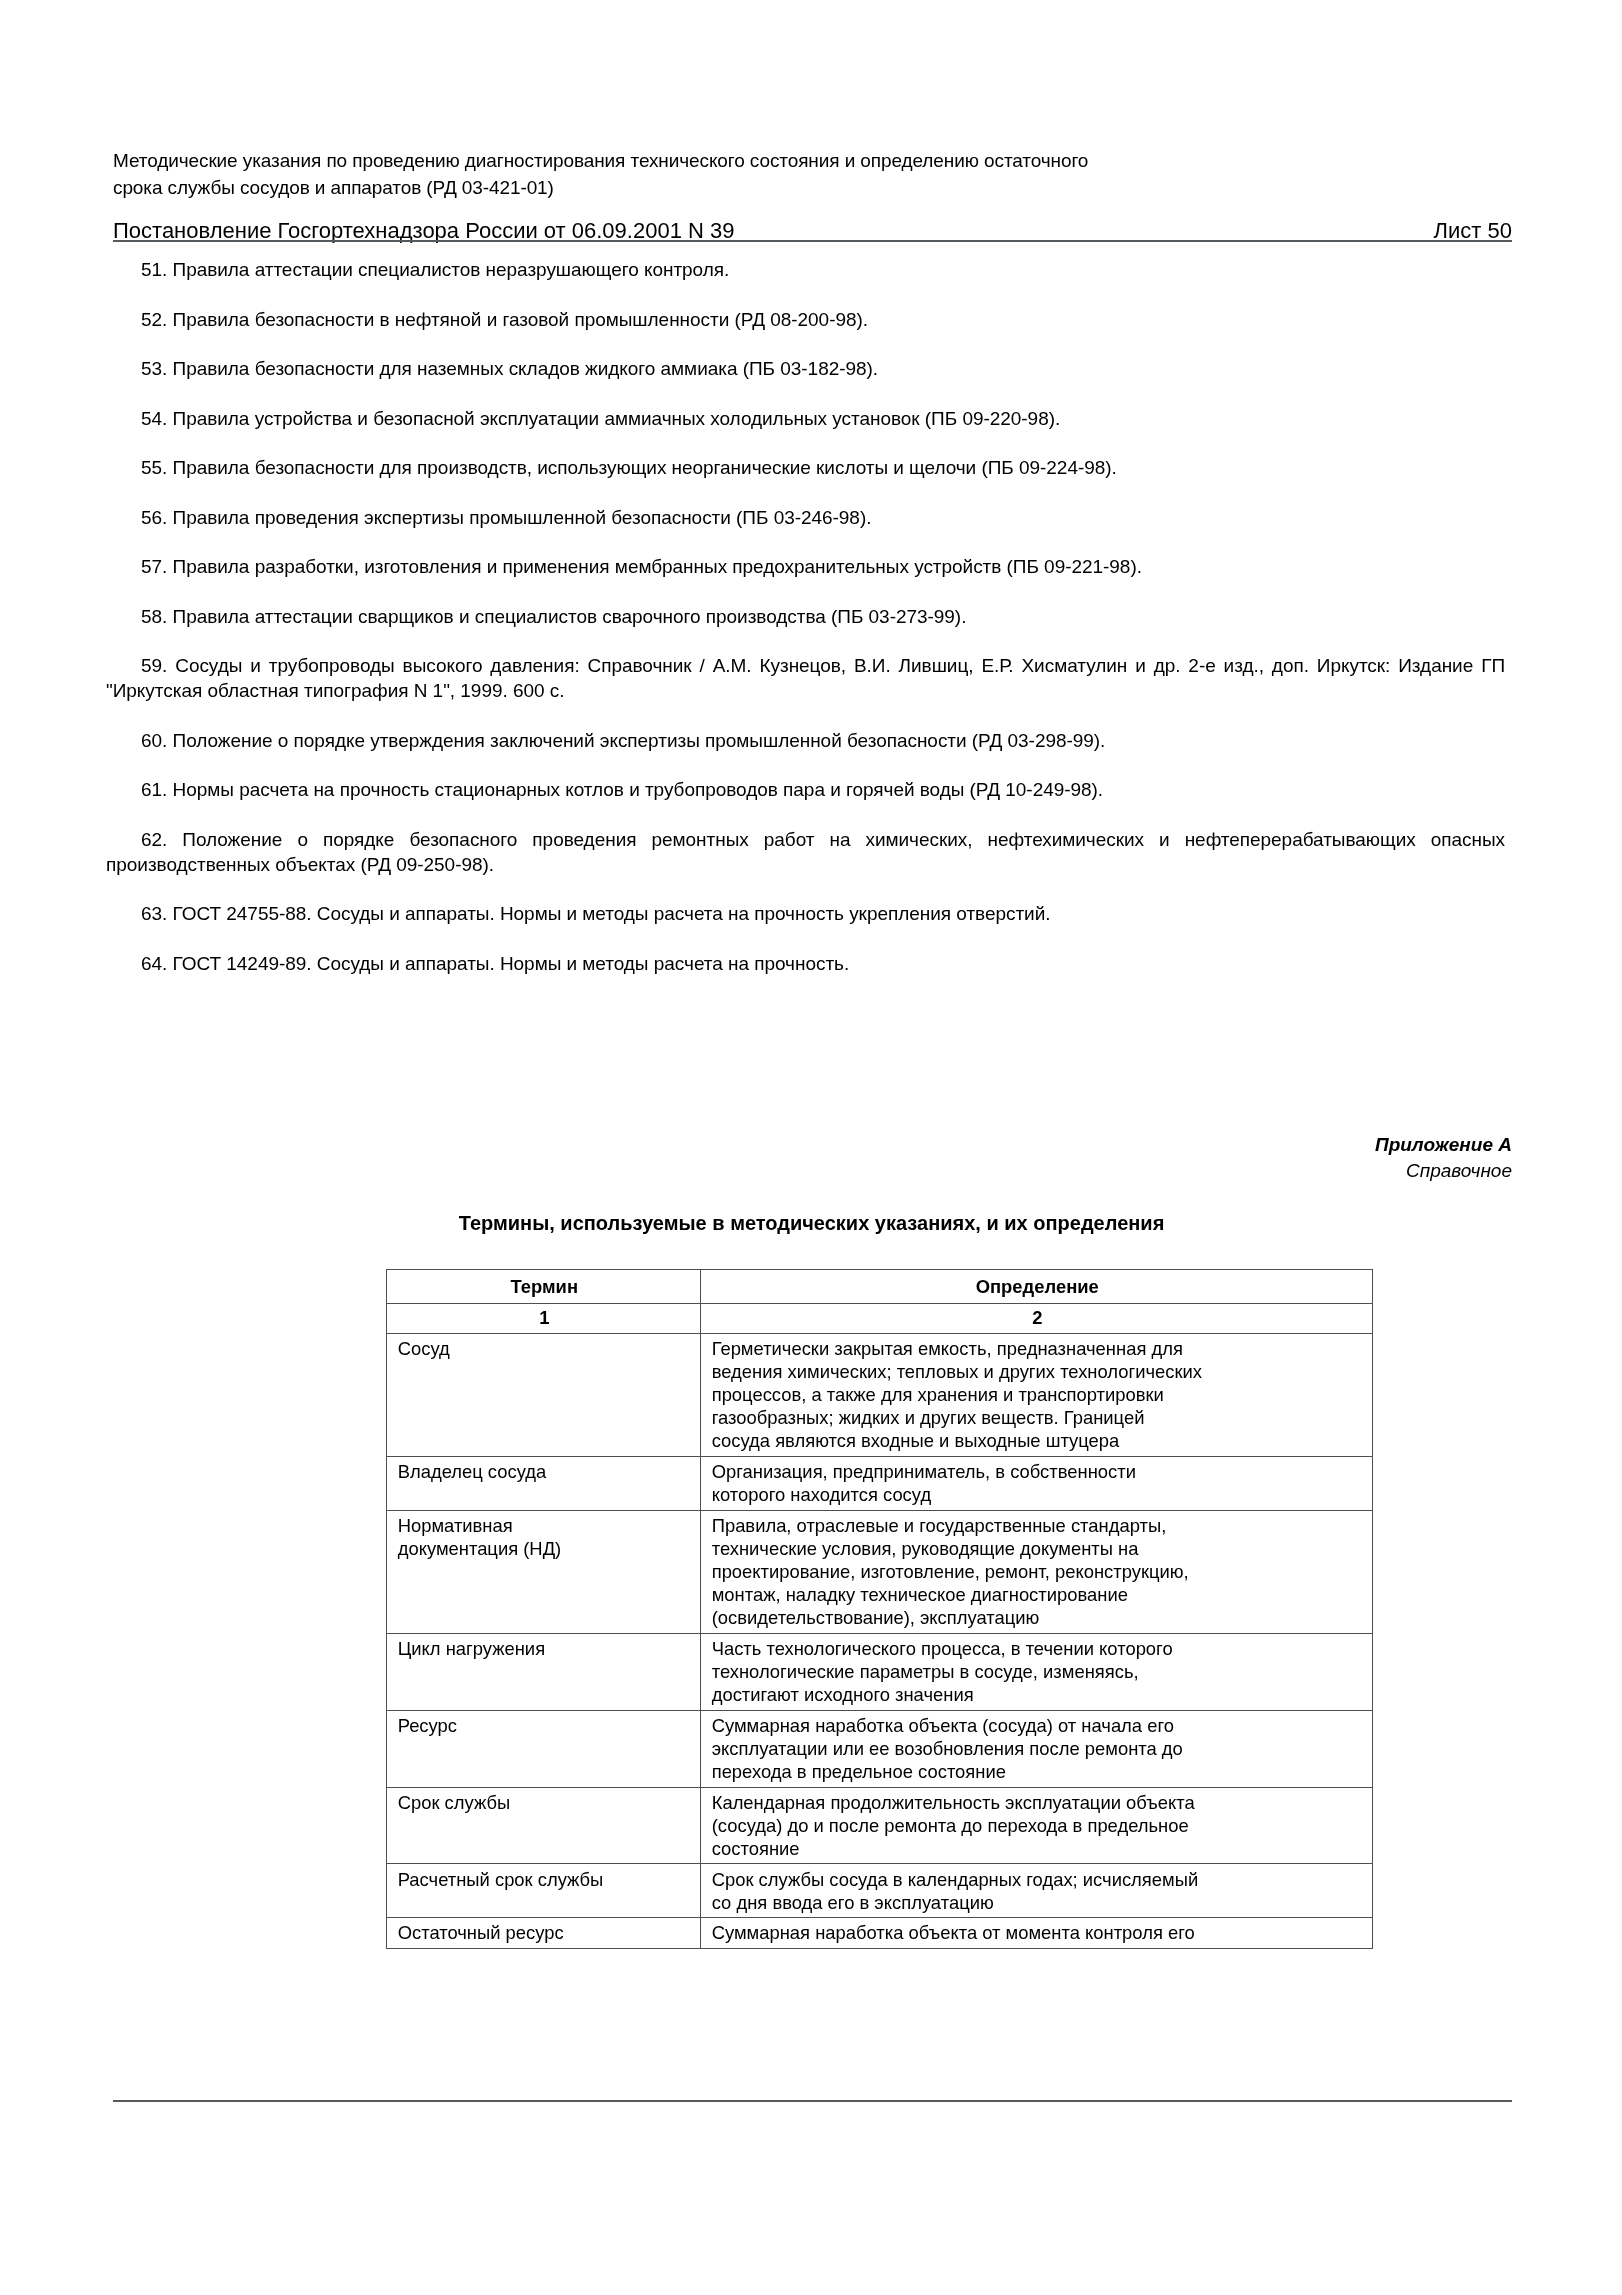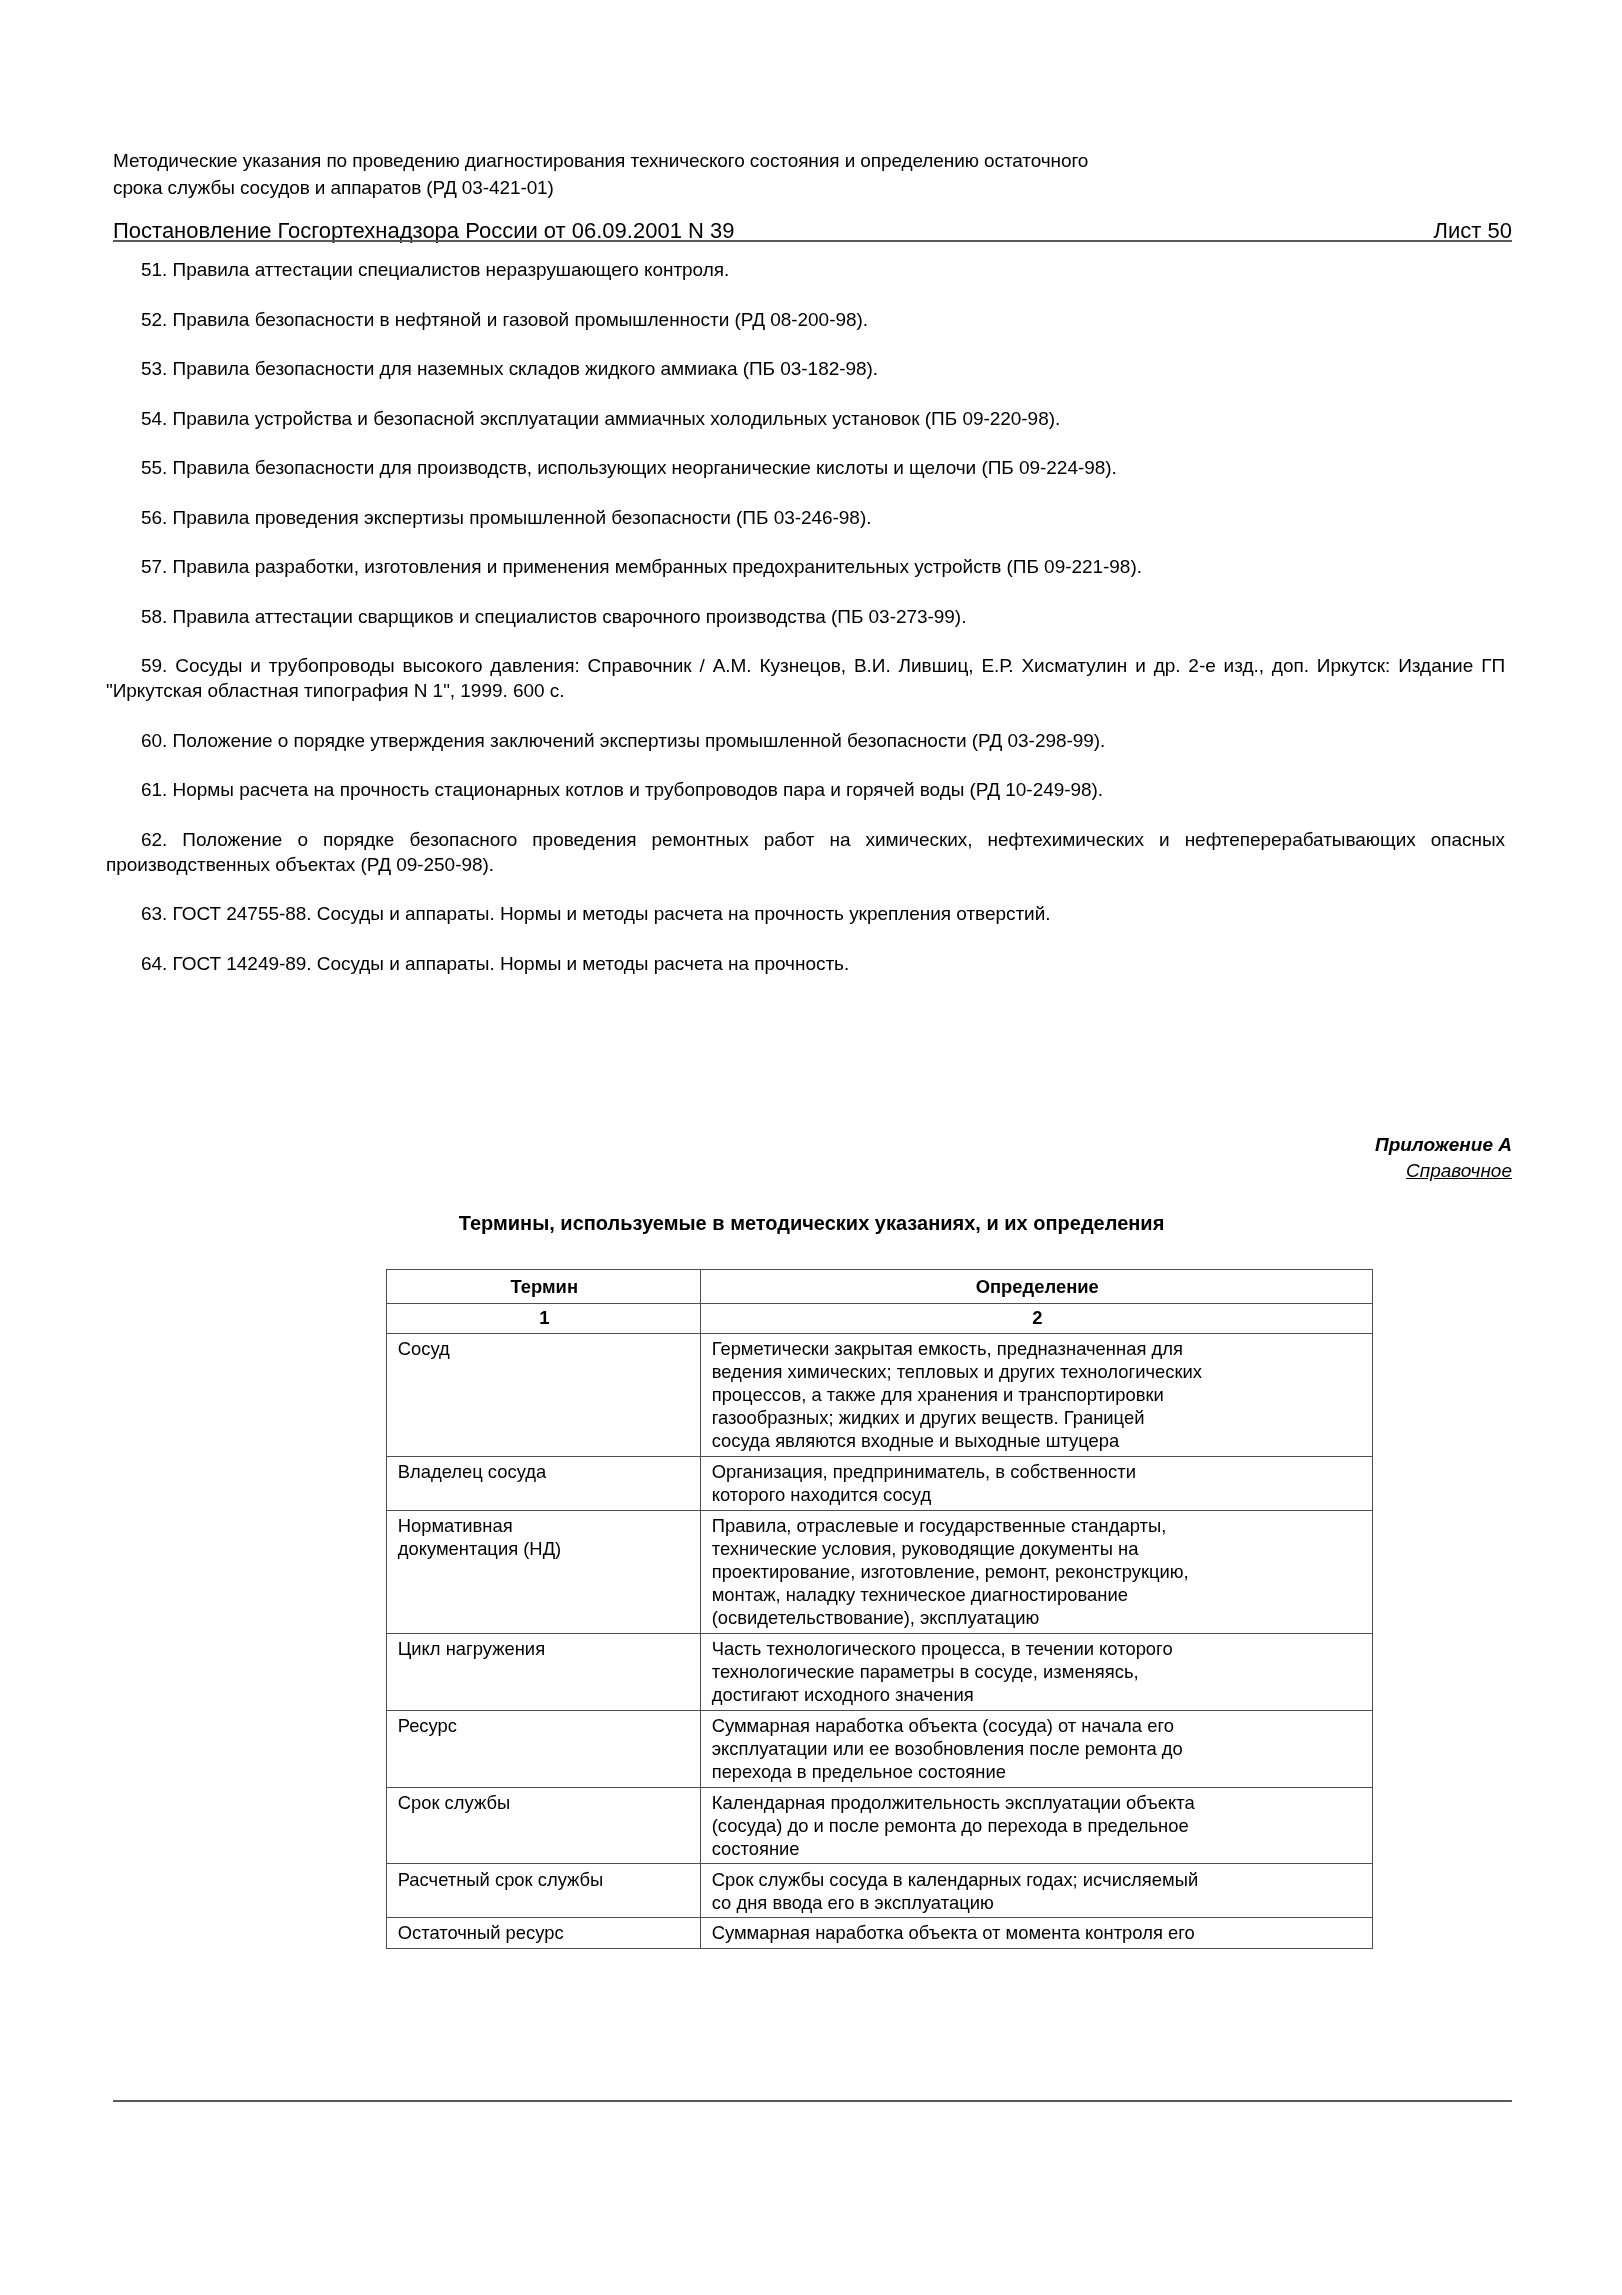--- a/index.html
+++ b/index.html
@@ -83,21 +83,20 @@
     text-align: right;
     font-size: 19px;
     line-height: 26px;
   }
   .appendix .a1 {
     font-weight: bold;
     font-style: italic;
   }
   .appendix .a2 {
     font-style: italic;
-    text-decoration: underline;
   }
 
   
   .table-caption {
     position: absolute;
     left: 0;
     top: 1211px;
     width: 1623px;
     text-align: center;
     font-size: 20px;

